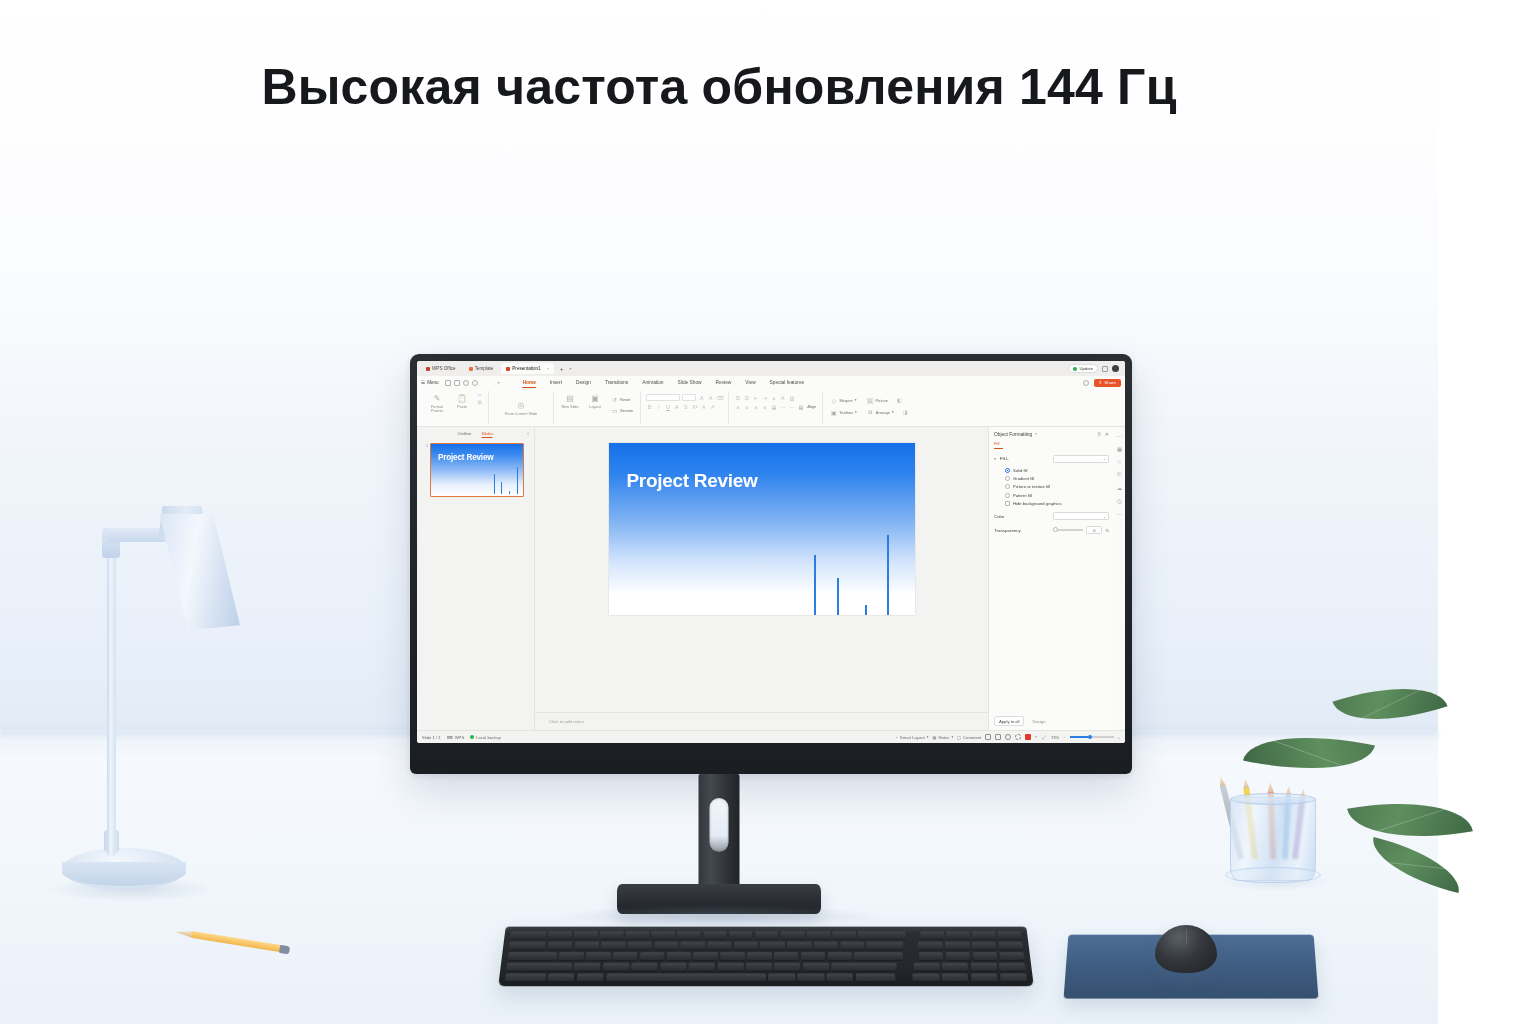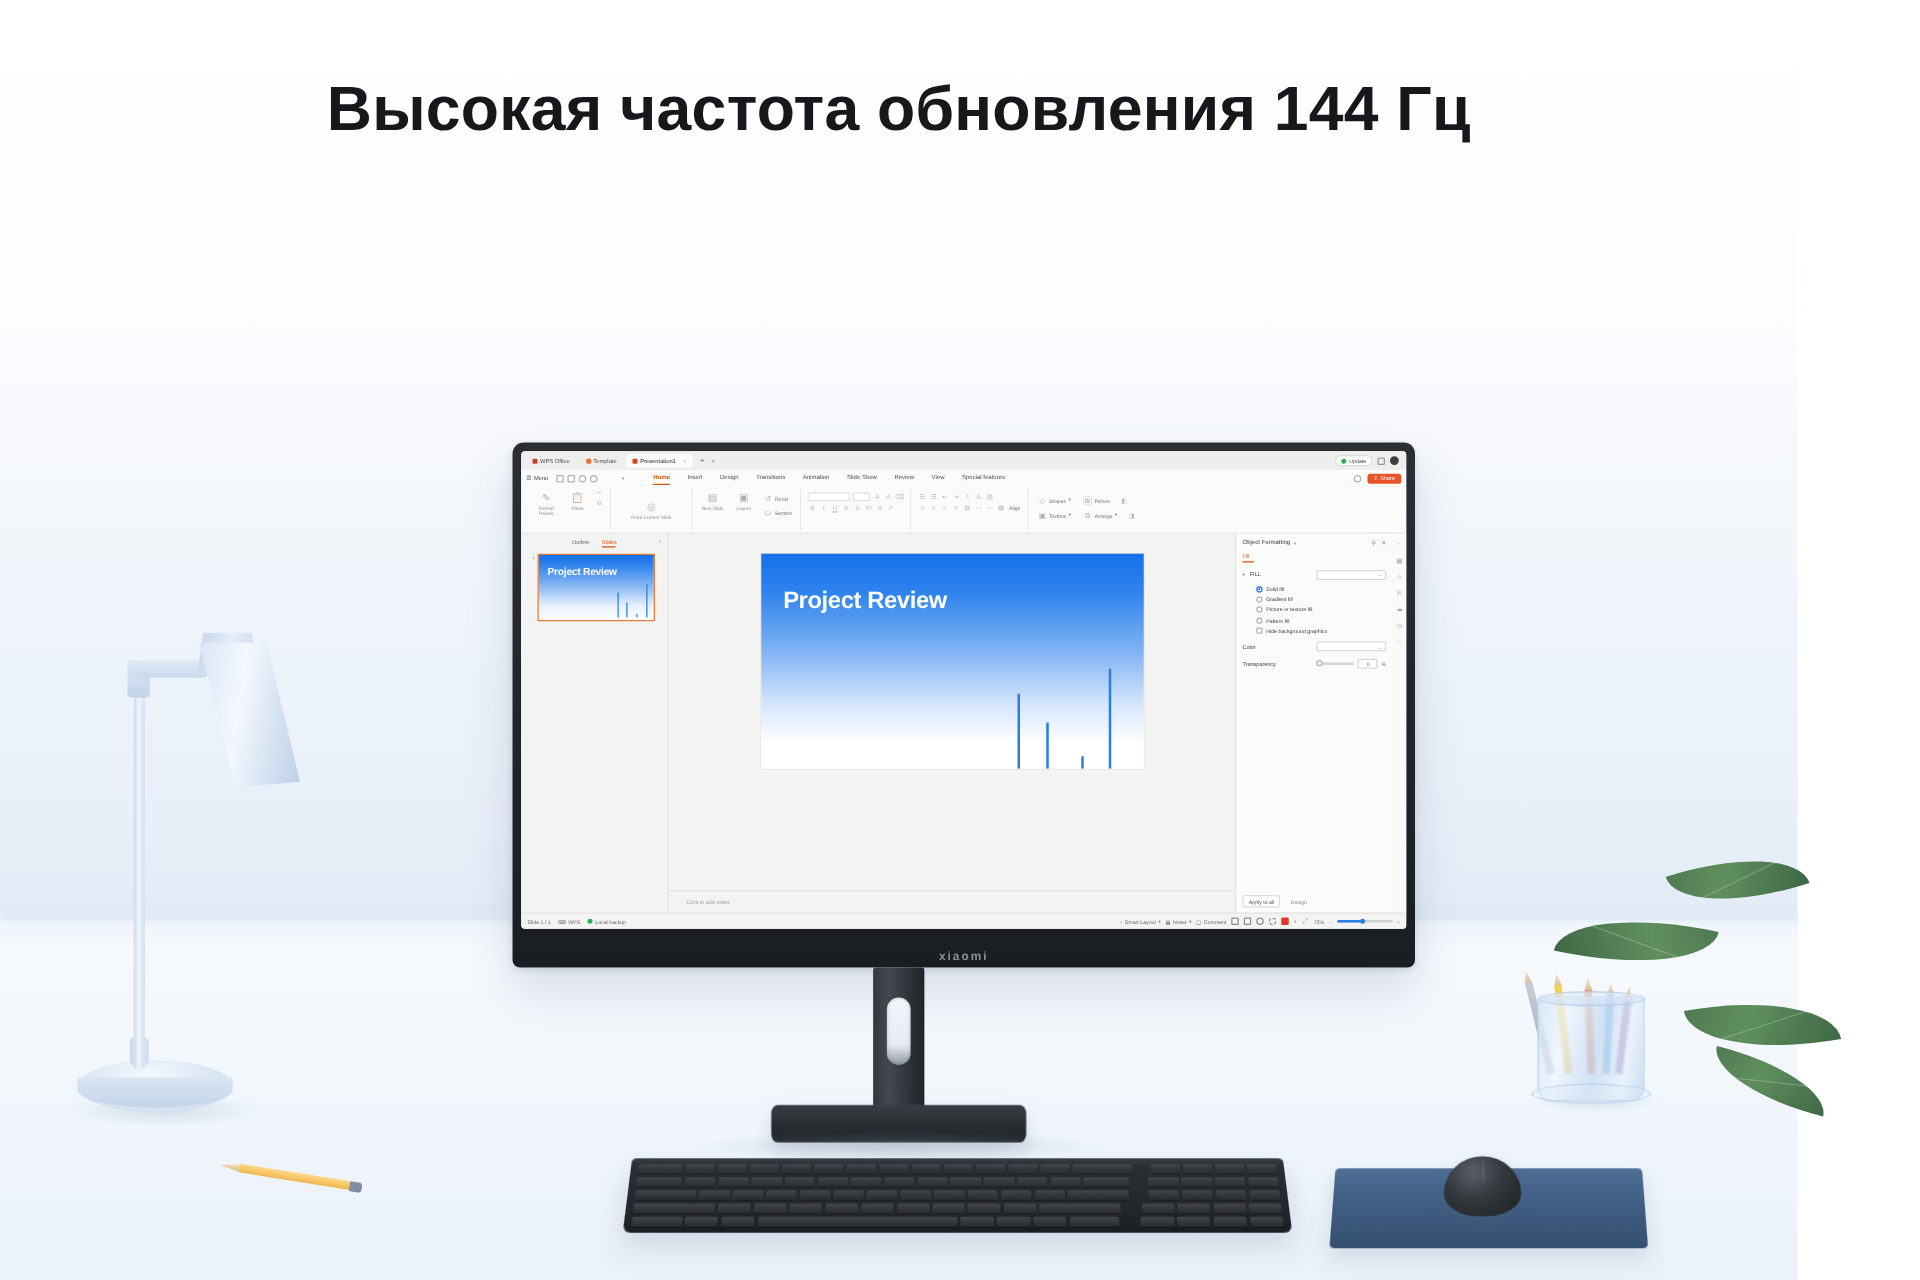--- a/index.html
+++ b/index.html
@@ -842,21 +842,20 @@
               <span style="font-size:4px;color:#888">−</span>
               <span id="zoom-track">
                 <span id="zoom-fill"></span>
                 <span id="zoom-knob"></span>
               </span>
               <span style="font-size:4px;color:#888">+</span>
             </div>
           </div>
         </div>
       </div>
-      <div id="brand">xiaomi</div>
     </div>
   </div>
 
   <div id="stand-neck"></div>
   <div id="stand-hole"></div>
   <div id="stand-base"></div>
   <div id="stand-shadow"></div>
 
 </div>
 

